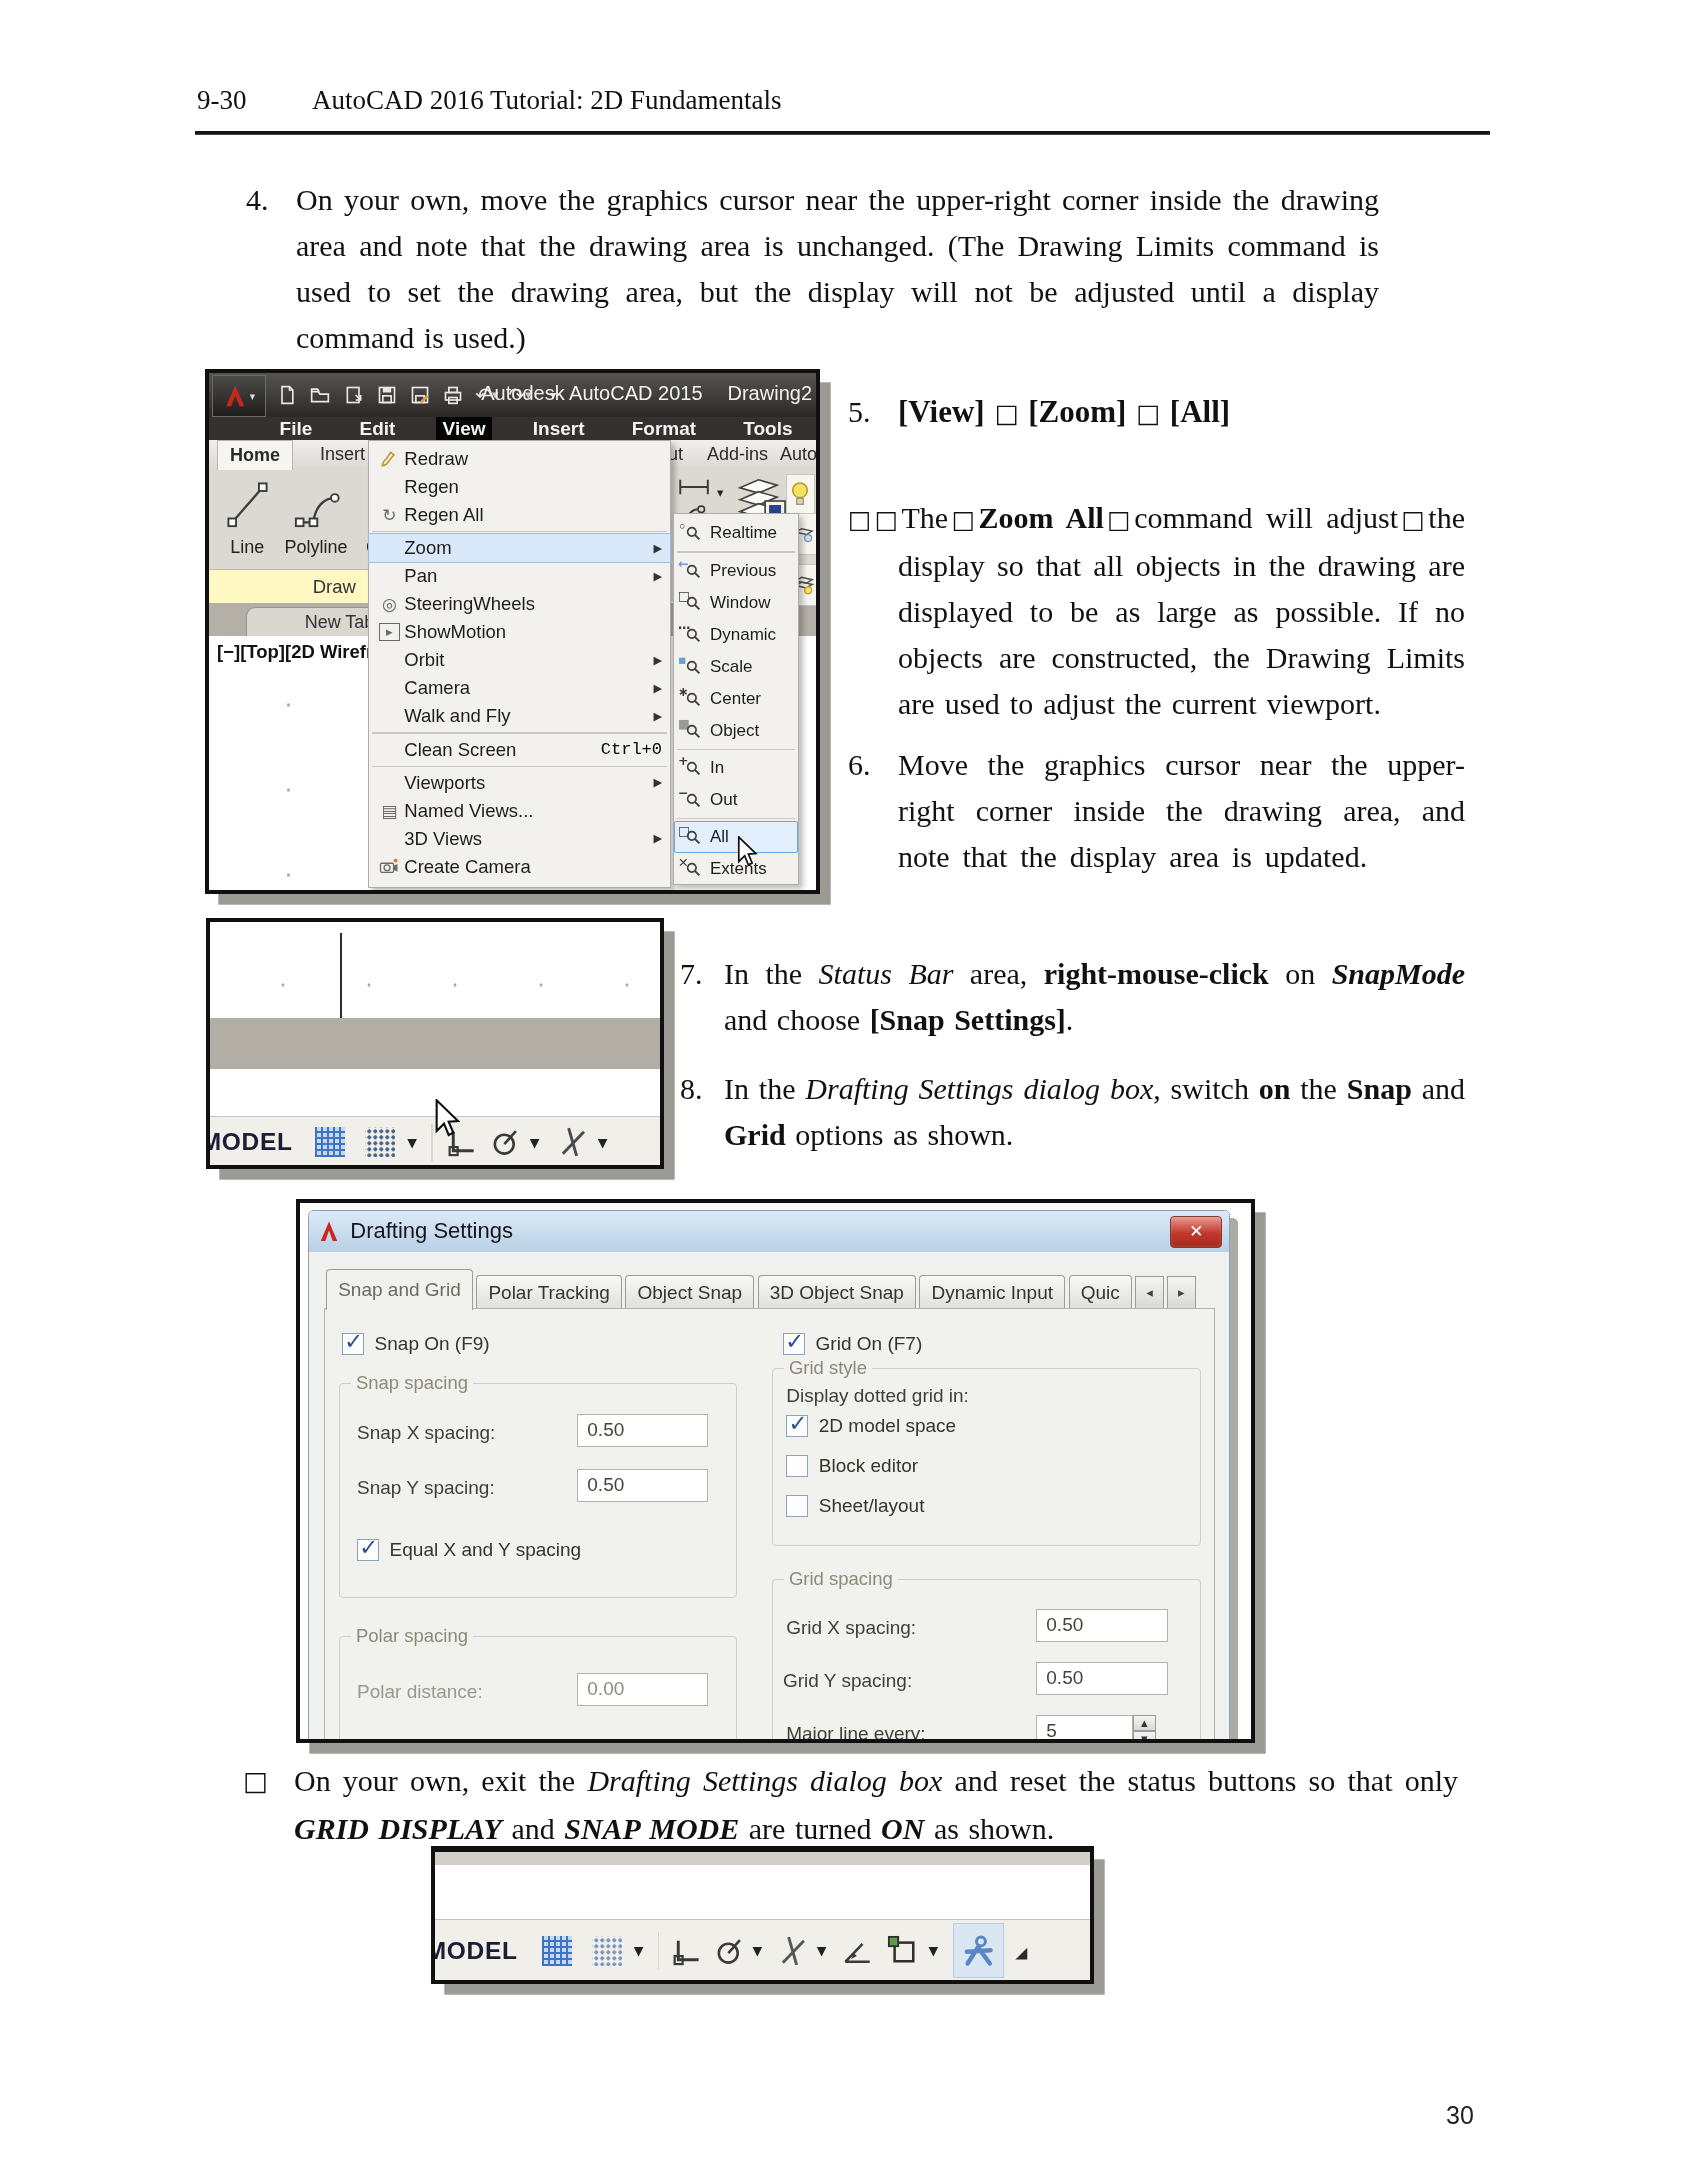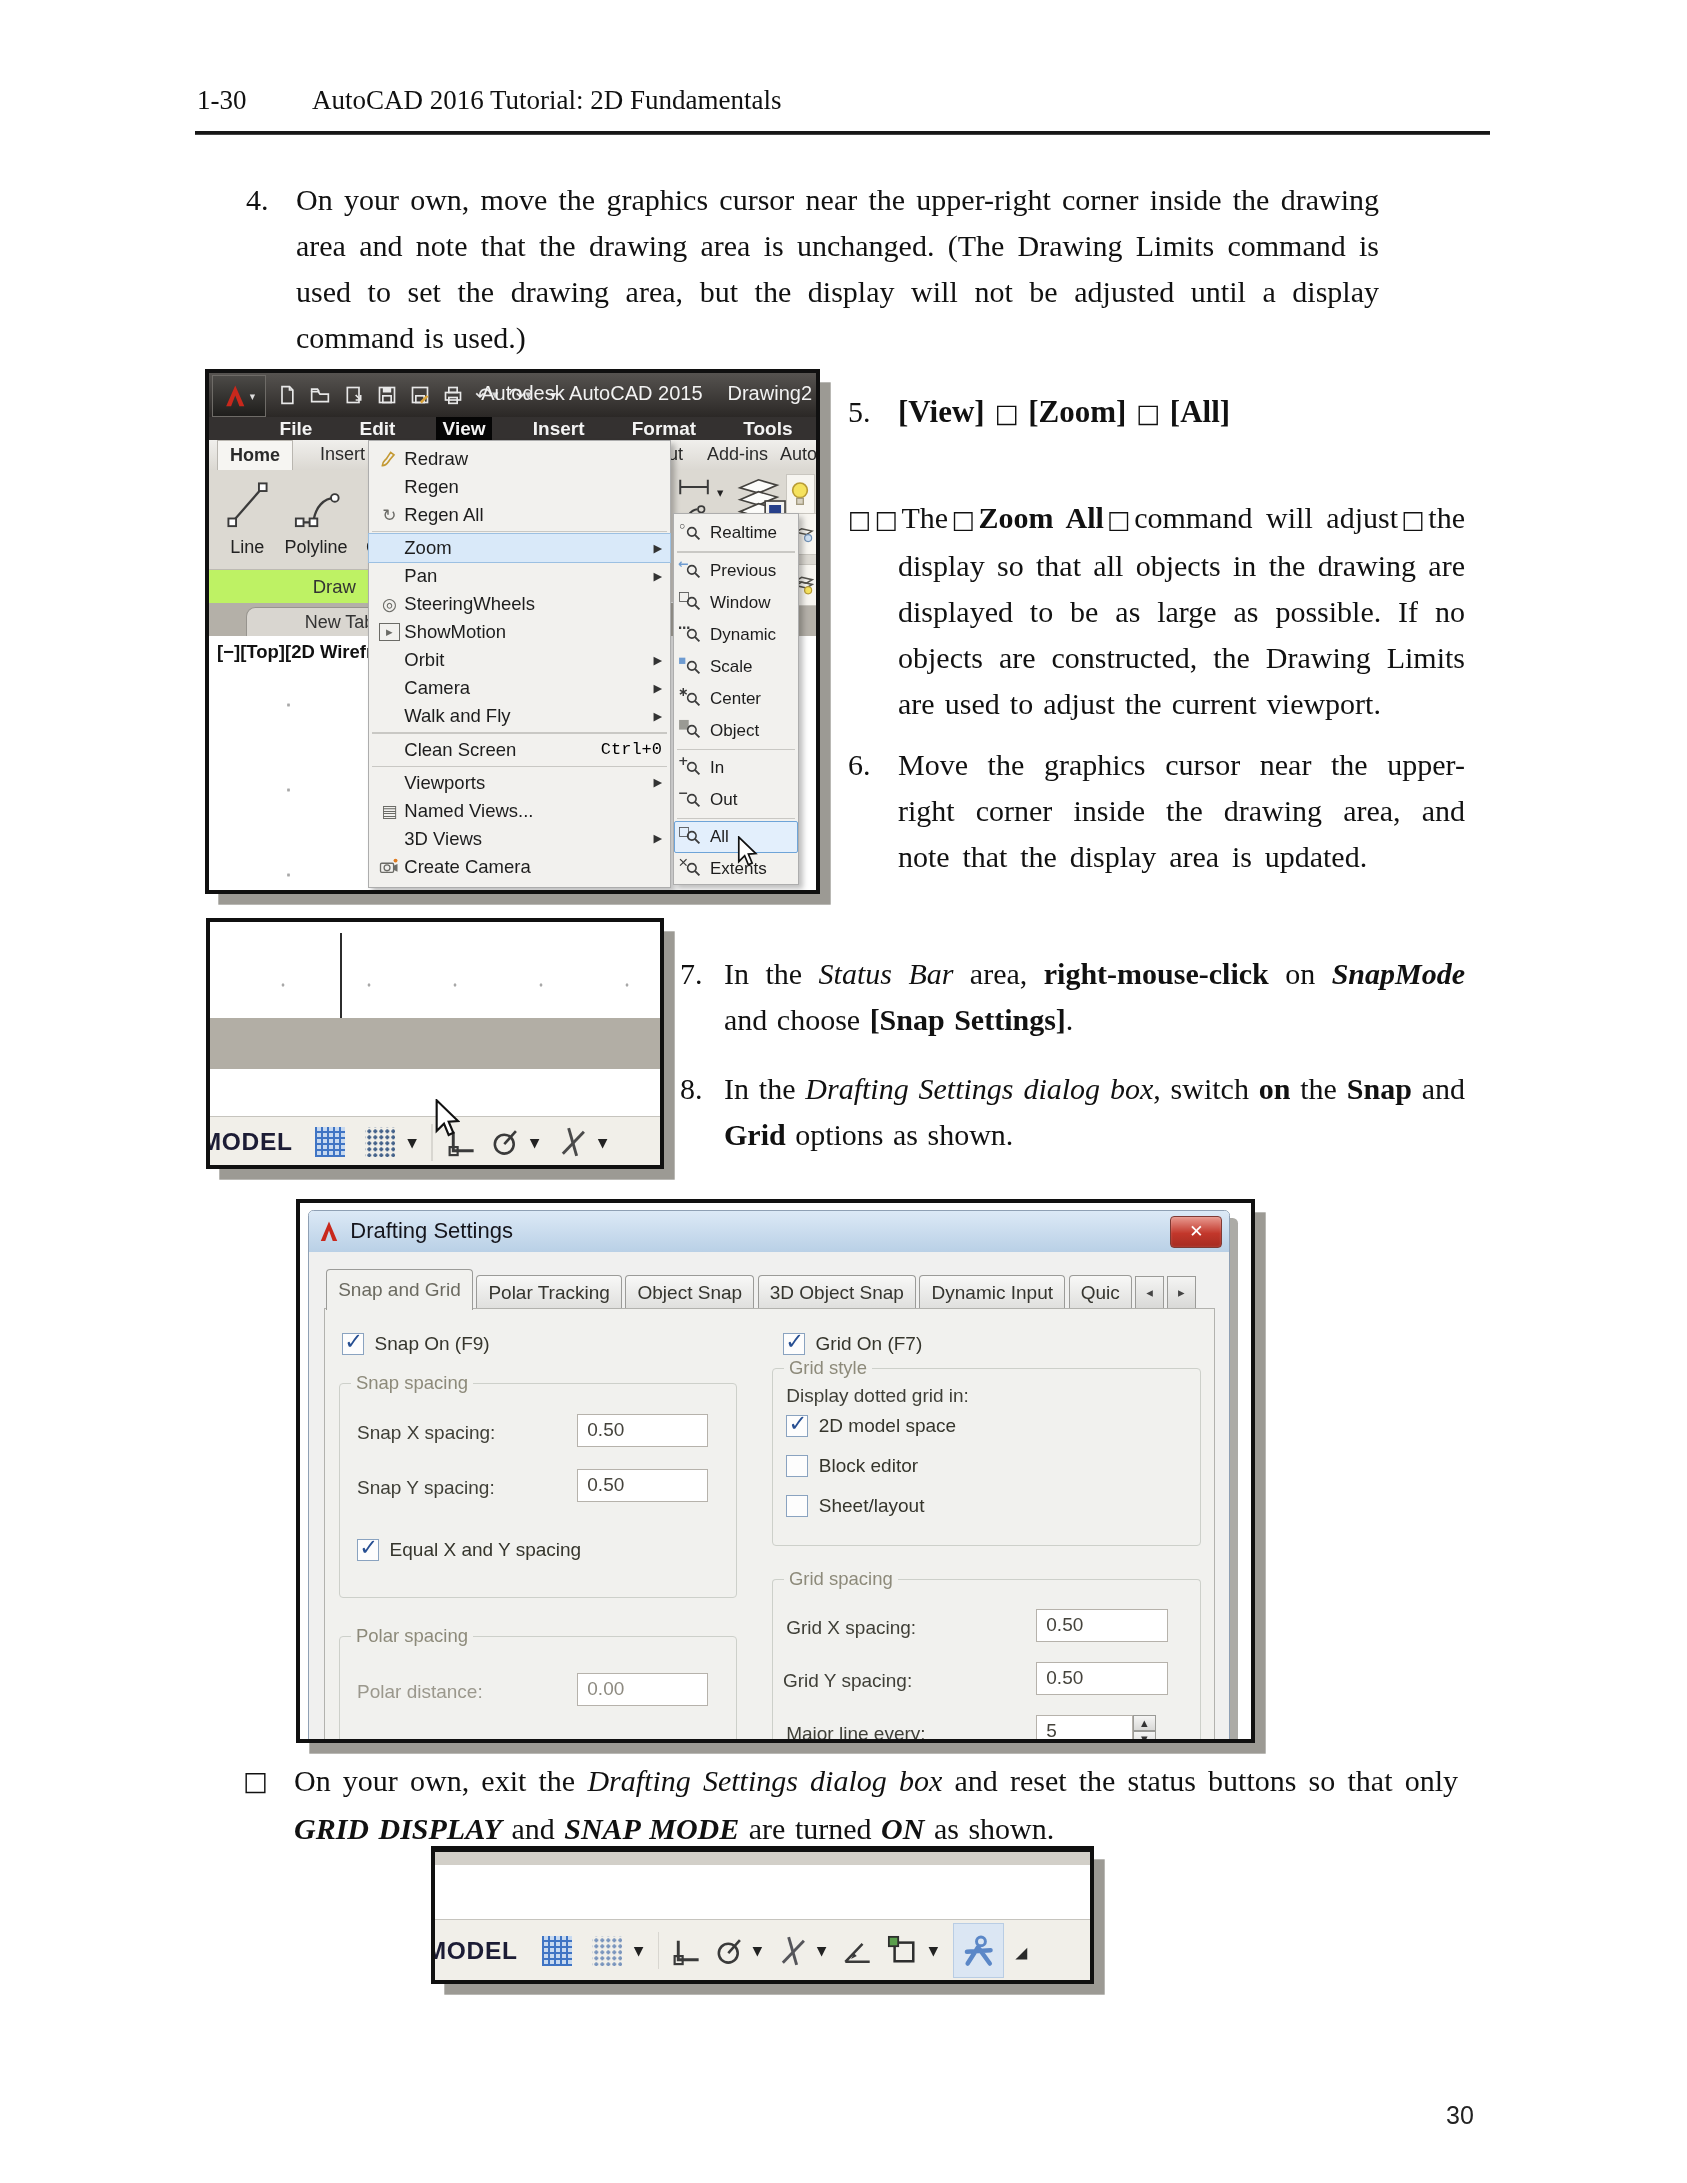--- a/index.html
+++ b/index.html
@@ -38,21 +38,21 @@
         padding-left:64px;gap:34px;white-space:nowrap;}
   .mitem{color:#f3f3f3;font-size:19px;font-weight:600;padding:0 6.6px;line-height:24px;}
   .mitem.active{background:#050505;}
   .rtabs{position:absolute;left:0;top:67px;width:100%;height:30px;background:linear-gradient(#f0efec,#dbd8d2);
          border-bottom:0.7px solid #c3c0ba;}
   .rtab{position:absolute;top:0;height:29px;line-height:29px;font-size:18px;color:#2a2a2a;padding:0 12px;}
   .rtab.active{background:#f6f5f2;border:0.7px solid #b9b6b0;border-bottom:none;font-weight:bold;}
   .panel{position:absolute;left:0;top:97px;width:100%;height:132px;background:#dcd9d2;}
   .tool{position:absolute;top:5.3px;width:66px;text-align:center;}
   .tool .tlab{display:block;font-size:18px;color:#222;margin-top:1.3px;}
-  .drawrow{position:absolute;left:0;top:99px;width:278px;height:33px;background:#bef264;border-top:0.7px solid #bdbab3;
+  .drawrow{position:absolute;left:0;top:99px;width:278px;height:33px;background:#fef9c3;border-top:0.7px solid #bdbab3;
            font-size:18.5px;color:#333;display:flex;align-items:center;justify-content:center;gap:21px;}
   .ftabs{position:absolute;left:0;top:230px;width:100%;height:33px;background:#b4b0a8;}
   .newtab{position:absolute;left:37px;top:4px;width:185px;height:29px;background:#d9d6d0;border:0.7px solid #97948e;
           border-bottom:none;border-radius:9.3px 9.3px 0 0;display:flex;align-items:center;justify-content:center;
           font-size:18px;color:#333;}
   .darea{position:absolute;left:0;top:263px;width:100%;height:254px;background:#fff;}
   .dots{background-image:radial-gradient(circle,#a8a8a8 1.3px,transparent 1.7px);background-size:99px 85px;background-position:30px 26.5px;}
   .vplabel{position:absolute;left:8px;top:5.3px;font-size:18.5px;font-weight:bold;color:#111;
            font-family:"Liberation Sans","DejaVu Sans",sans-serif;}
   .vmenu{position:absolute;left:159px;top:67px;width:303px;height:448px;background:#f2f1ee;border:0.7px solid #adadad;
@@ -132,21 +132,21 @@
   .spbtn{flex:1;background:linear-gradient(#f5f5f4,#d9d9d7);border:0.7px solid #9a9a96;display:flex;align-items:center;
          justify-content:center;font-size:8.6px;color:#333;font-family:"DejaVu Sans",sans-serif;}
   
   .annotcell{background:#dbe6f3;border:0.7px solid #b9cde4;display:flex;align-items:center;justify-content:center;}
 </style>
 </head>
 <body>
 
 <div class="sheet">
 
-  <div class="hdrnum" style="left:197px;">1-30</div>
+  <div class="hdrnum" style="left:197px;">9-30</div>
   <div class="hdrtitle" style="left:312px;">AutoCAD 2016 Tutorial: 2D Fundamentals</div>
   <div class="hdrrule"></div>
 
   <div class="step" style="left:246px;top:177px;width:1133px;">
     <span class="stepnum">4.</span>
     <div class="steptext"><span>On your own, move the graphics cursor near the upper-right corner inside the drawing area and note that the drawing area is unchanged. (The Drawing Limits command is used to set the drawing area, but the display will not be adjusted until a display command is used.)</span></div>
   </div>
 
   <div class="shot sans" style="left:205px;top:369px;width:607px;height:517px;">
     <div class="tbar">

